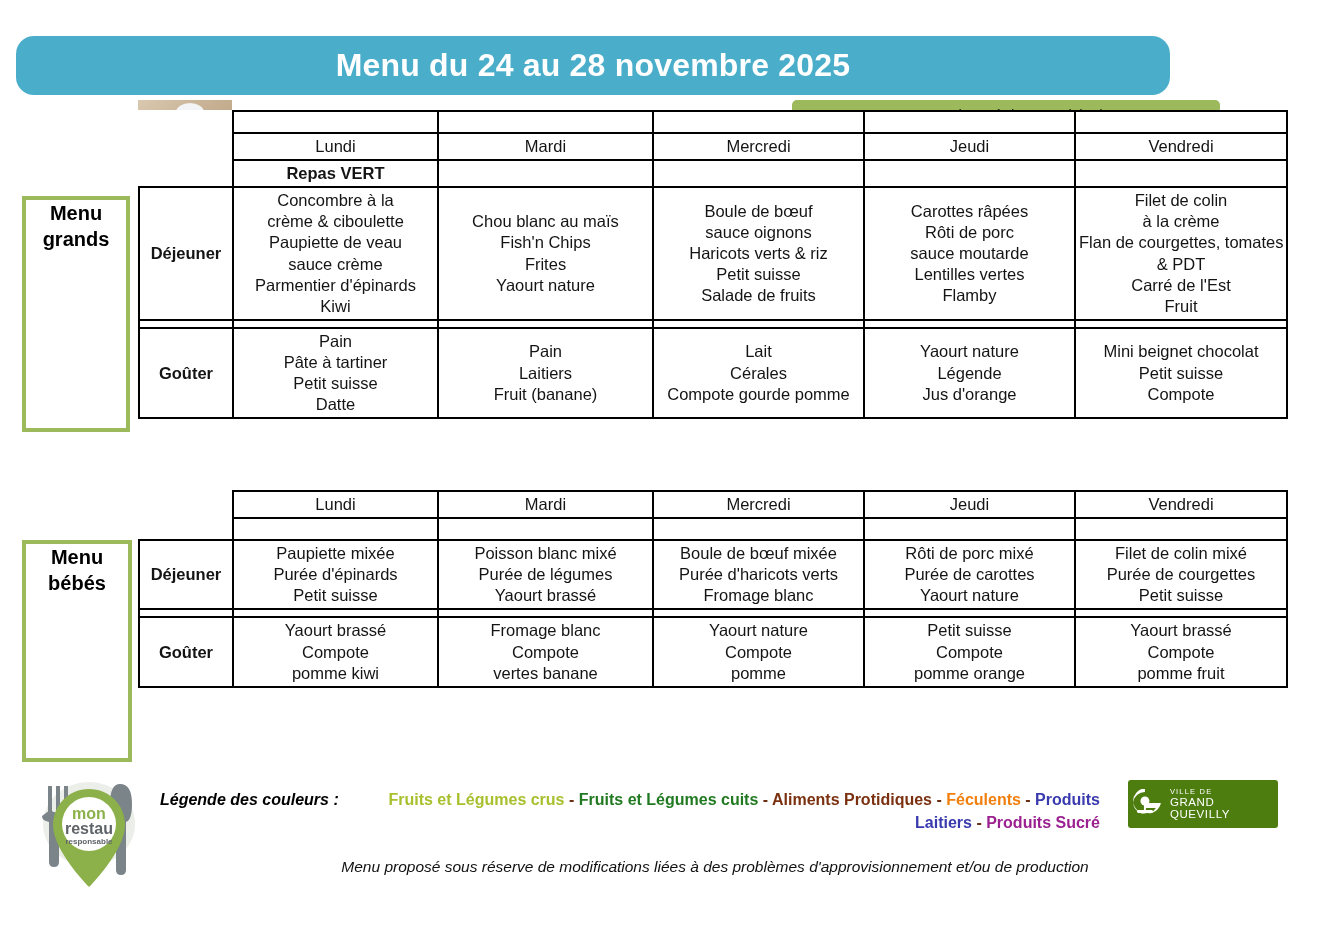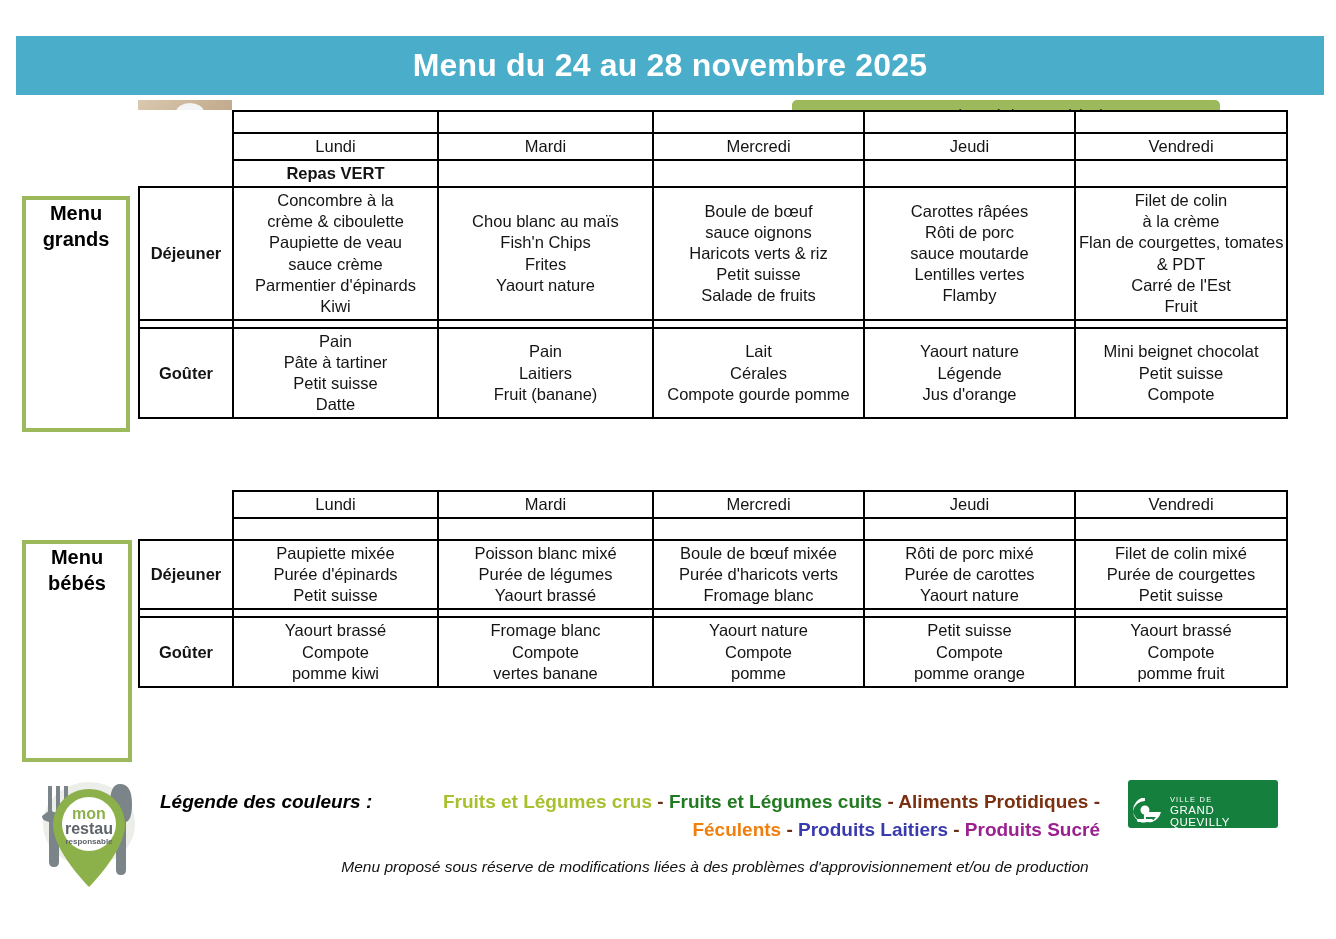--- a/index.html
+++ b/index.html
@@ -14,23 +14,23 @@
     position: relative;
     width: 1336px;
     height: 939px;
     background: #ffffff;
   }
 
   
   .title-banner {
     position: absolute;
     left: 16px; top: 36px;
-    width: 1308px; height: 59px;
+    width: 1154px; height: 59px;
     background: #4AAECA;
-    display: flex; align-items: center; justify-content: center;
+    display: flex; align-items: center; justify-content: center; border-radius: 18px;
   }
   .title-banner .title-text {
     color: #ffffff;
     font-size: 32px;
     font-weight: bold;
     letter-spacing: 0.2px;
     white-space: nowrap;
   }
 
   
@@ -108,21 +108,21 @@
   #table-bebes td.spacer { border-left: 2px solid #000; border-right: 2px solid #000;
                            border-top: none; border-bottom: none; height: 8px; }
 
   .no-border-cell { border: none !important; }
 
   
   .legend {
     position: absolute;
     left: 160px; top: 788px;
     width: 940px;
-    font-size: 19px;
+    font-size: 16px;
     font-weight: bold;
     line-height: 1.45;
     text-align: right;
   }
   .legend .lead {
     font-style: italic;
     color: #000;
     float: left;
   }
   .legend .sep { color: #6b2f16; }
@@ -143,23 +143,23 @@
   .logo-restau {
     position: absolute;
     left: 20px; top: 776px;
     width: 138px; height: 118px;
   }
   
   .logo-quevilly {
     position: absolute;
     left: 1128px; top: 780px;
     width: 150px; height: 48px;
-    background: #15803d;
+    background: #4d7c0f;
     border-radius: 3px;
-    display: flex; align-items: flex-end; justify-content: center;
+    display: flex; align-items: center; justify-content: center;
     gap: 8px;
   }
   .logo-quevilly .qv-text {
     color: #ffffff;
     line-height: 1.05;
     text-align: left;
   }
   .logo-quevilly .qv-l1 { font-size: 7.5px; letter-spacing: 1.2px; }
   .logo-quevilly .qv-l2 { font-size: 11.5px; letter-spacing: 0.6px; font-weight: normal; }
 </style>

